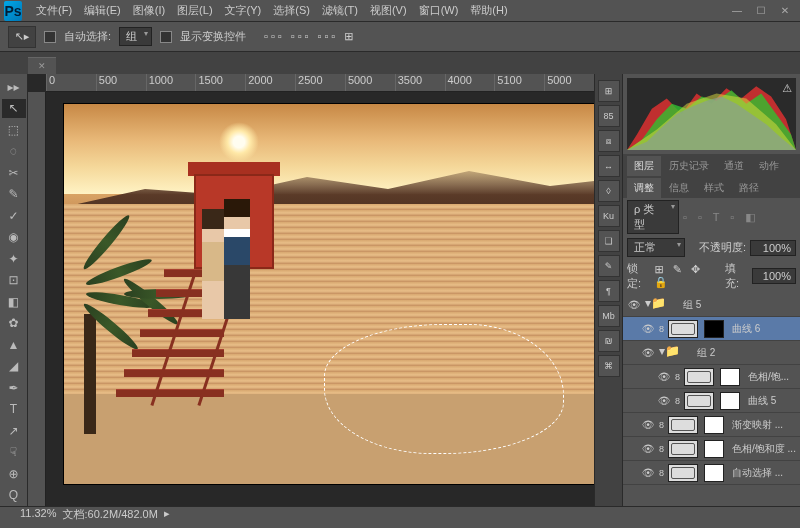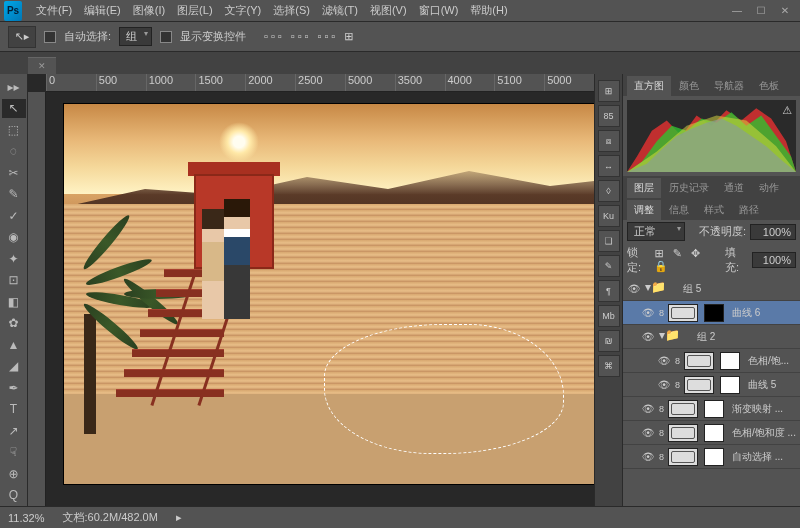--- a/index.html
+++ b/index.html
@@ -1,18 +1,18 @@
 <!DOCTYPE html>
 <html><head>
 <meta charset="utf-8">
 <style>
 *{margin:0;padding:0;box-sizing:border-box;font-family:"Microsoft YaHei",Arial,sans-serif;font-size:11px;color:#ccc;user-select:none}
 body{background:#535353;width:800px;height:528px;overflow:hidden;position:relative}
 .menubar{height:22px;background:#535353;display:flex;align-items:center;padding:0 4px;border-bottom:1px solid #2a2a2a}
-.ps-icon{width:18px;height:20px;background:linear-gradient(135deg,#00a8e8,#0077b6);margin-right:8px;border-radius:2px;display:flex;align-items:center;justify-content:center;font-size:10px;font-weight:bold;color:#001e36}
+.ps-icon{width:18px;height:20px;background:linear-gradient(135deg,#00a8e8,#0077b6);margin-right:8px;border-radius:2px;display:flex;align-items:center;justify-content:center;font-size:14px;font-weight:bold;color:#001e36}
 .menubar span{padding:0 6px;cursor:pointer}
 .watermark{position:absolute;right:6px;top:3px;font-size:10px;color:#888}
 .optbar{height:30px;background:#535353;display:flex;align-items:center;padding:0 8px;gap:8px;border-bottom:1px solid #2a2a2a}
 .tool-ind{width:28px;height:22px;background:#424242;border:1px solid #333;display:flex;align-items:center;justify-content:center}
 .chk{width:12px;height:12px;border:1px solid #888;background:#333}
 .sel{background:#3a3a3a;border:1px solid #222;padding:1px 14px 1px 6px;position:relative}
 .sel::after{content:"▾";position:absolute;right:3px;top:1px;font-size:8px;color:#999}
 .inp{background:#3a3a3a;border:1px solid #222;padding:1px 4px;width:46px;text-align:right}
 .tabbar{height:22px;background:#424242;display:flex;align-items:flex-end;padding-left:28px}
 .tab{background:#535353;padding:3px 10px;font-size:10px;border-top:1px solid #666;display:flex;gap:6px;align-items:center}
@@ -76,21 +76,21 @@
 .lrow .mask{width:20px;height:18px;background:#000;border:1px solid #222;margin-left:2px}
 .lrow .mask.w{background:#fff}
 .lrow .nm{flex:1;font-size:10px;padding-left:4px;overflow:hidden;white-space:nowrap}
 .lrow.nest1{padding-left:18px}
 .lrow.nest2{padding-left:34px}
 .pctl{display:flex;align-items:center;padding:2px 4px;gap:4px;font-size:10px}
 .layerlist{flex:1;overflow-y:auto;overflow-x:hidden}
 .layerlist::-webkit-scrollbar{width:10px}
 .layerlist::-webkit-scrollbar-thumb{background:#666}
 .layerlist::-webkit-scrollbar-track{background:#3a3a3a}
-.status{height:22px;background:#535353;border-top:1px solid #2a2a2a;display:flex;align-items:center;padding:0 8px;gap:18px;font-size:10px}
+.status{height:22px;background:#535353;border-top:1px solid #2a2a2a;display:flex;padding:0 20px;gap:6px;font-size:10px}
 .winctl{position:absolute;right:4px;top:2px;display:flex;gap:2px}
 .winctl div{width:22px;height:16px;display:flex;align-items:center;justify-content:center;font-size:10px;color:#aaa}
 </style>
 </head>
 <body>
 
 <div class="winctl">
   <div>—</div>
   <div>☐</div>
   <div>✕</div>
@@ -211,26 +211,20 @@
     <div class="midbtn">Ku</div>
     <div class="midbtn">❏</div>
     <div class="midbtn">✎</div>
     <div class="midbtn">¶</div>
     <div class="midbtn">Mb</div>
     <div class="midbtn">₪</div>
     <div class="midbtn">⌘</div>
   </div>
 
   <div class="panels">
-    <div class="ptabs">
-      <div class="ptab act">直方图</div>
-      <div class="ptab">颜色</div>
-      <div class="ptab">导航器</div>
-      <div class="ptab">色板</div>
-    </div>
     <div class="histo">
       <svg viewBox="0 0 170 70" preserveAspectRatio="none">
         <path d="M0,70 L10,55 L25,30 L40,20 L55,35 L70,15 L85,25 L100,10 L115,20 L130,8 L145,18 L160,40 L170,70 Z" fill="#d03030" opacity="0.9"></path>
         <path d="M0,70 L15,60 L30,40 L45,25 L60,30 L75,18 L90,22 L105,12 L120,25 L135,15 L150,35 L165,55 L170,70 Z" fill="#30c030" opacity="0.8"></path>
         <path d="M0,70 L20,62 L35,48 L50,35 L65,28 L80,22 L95,18 L110,25 L125,35 L140,45 L155,58 L170,70 Z" fill="#3060e0" opacity="0.7"></path>
         <path d="M0,70 L30,50 L60,25 L90,15 L120,20 L150,45 L170,70 Z" fill="#e0e040" opacity="0.5"></path>
       </svg>
       <span style="position:absolute;right:4px;top:4px;font-size:11px">⚠</span>
     </div>
 
@@ -241,20 +235,24 @@
       <div class="ptab">动作</div>
     </div>
 
     <div class="ptabs">
       <div class="ptab act">调整</div>
       <div class="ptab">信息</div>
       <div class="ptab">样式</div>
       <div class="ptab">路径</div>
     </div>
     <div class="pctl">
+      <div class="sel" style="width:52px">ρ 类型</div>
+      <span style="letter-spacing:4px;color:#888">▫ ▫ T ▫ ◧</span>
+    </div>
+    <div class="pctl">
       <div class="sel" style="width:58px">正常</div>
       <span style="margin-left:auto">不透明度:</span>
       <div class="inp">100%</div>
     </div>
     <div class="pctl">
       <span>锁定:</span>
       <span style="letter-spacing:3px">⊞ ✎ ✥ 🔒</span>
       <span style="margin-left:auto">填充:</span>
       <div class="inp">100%</div>
     </div>

